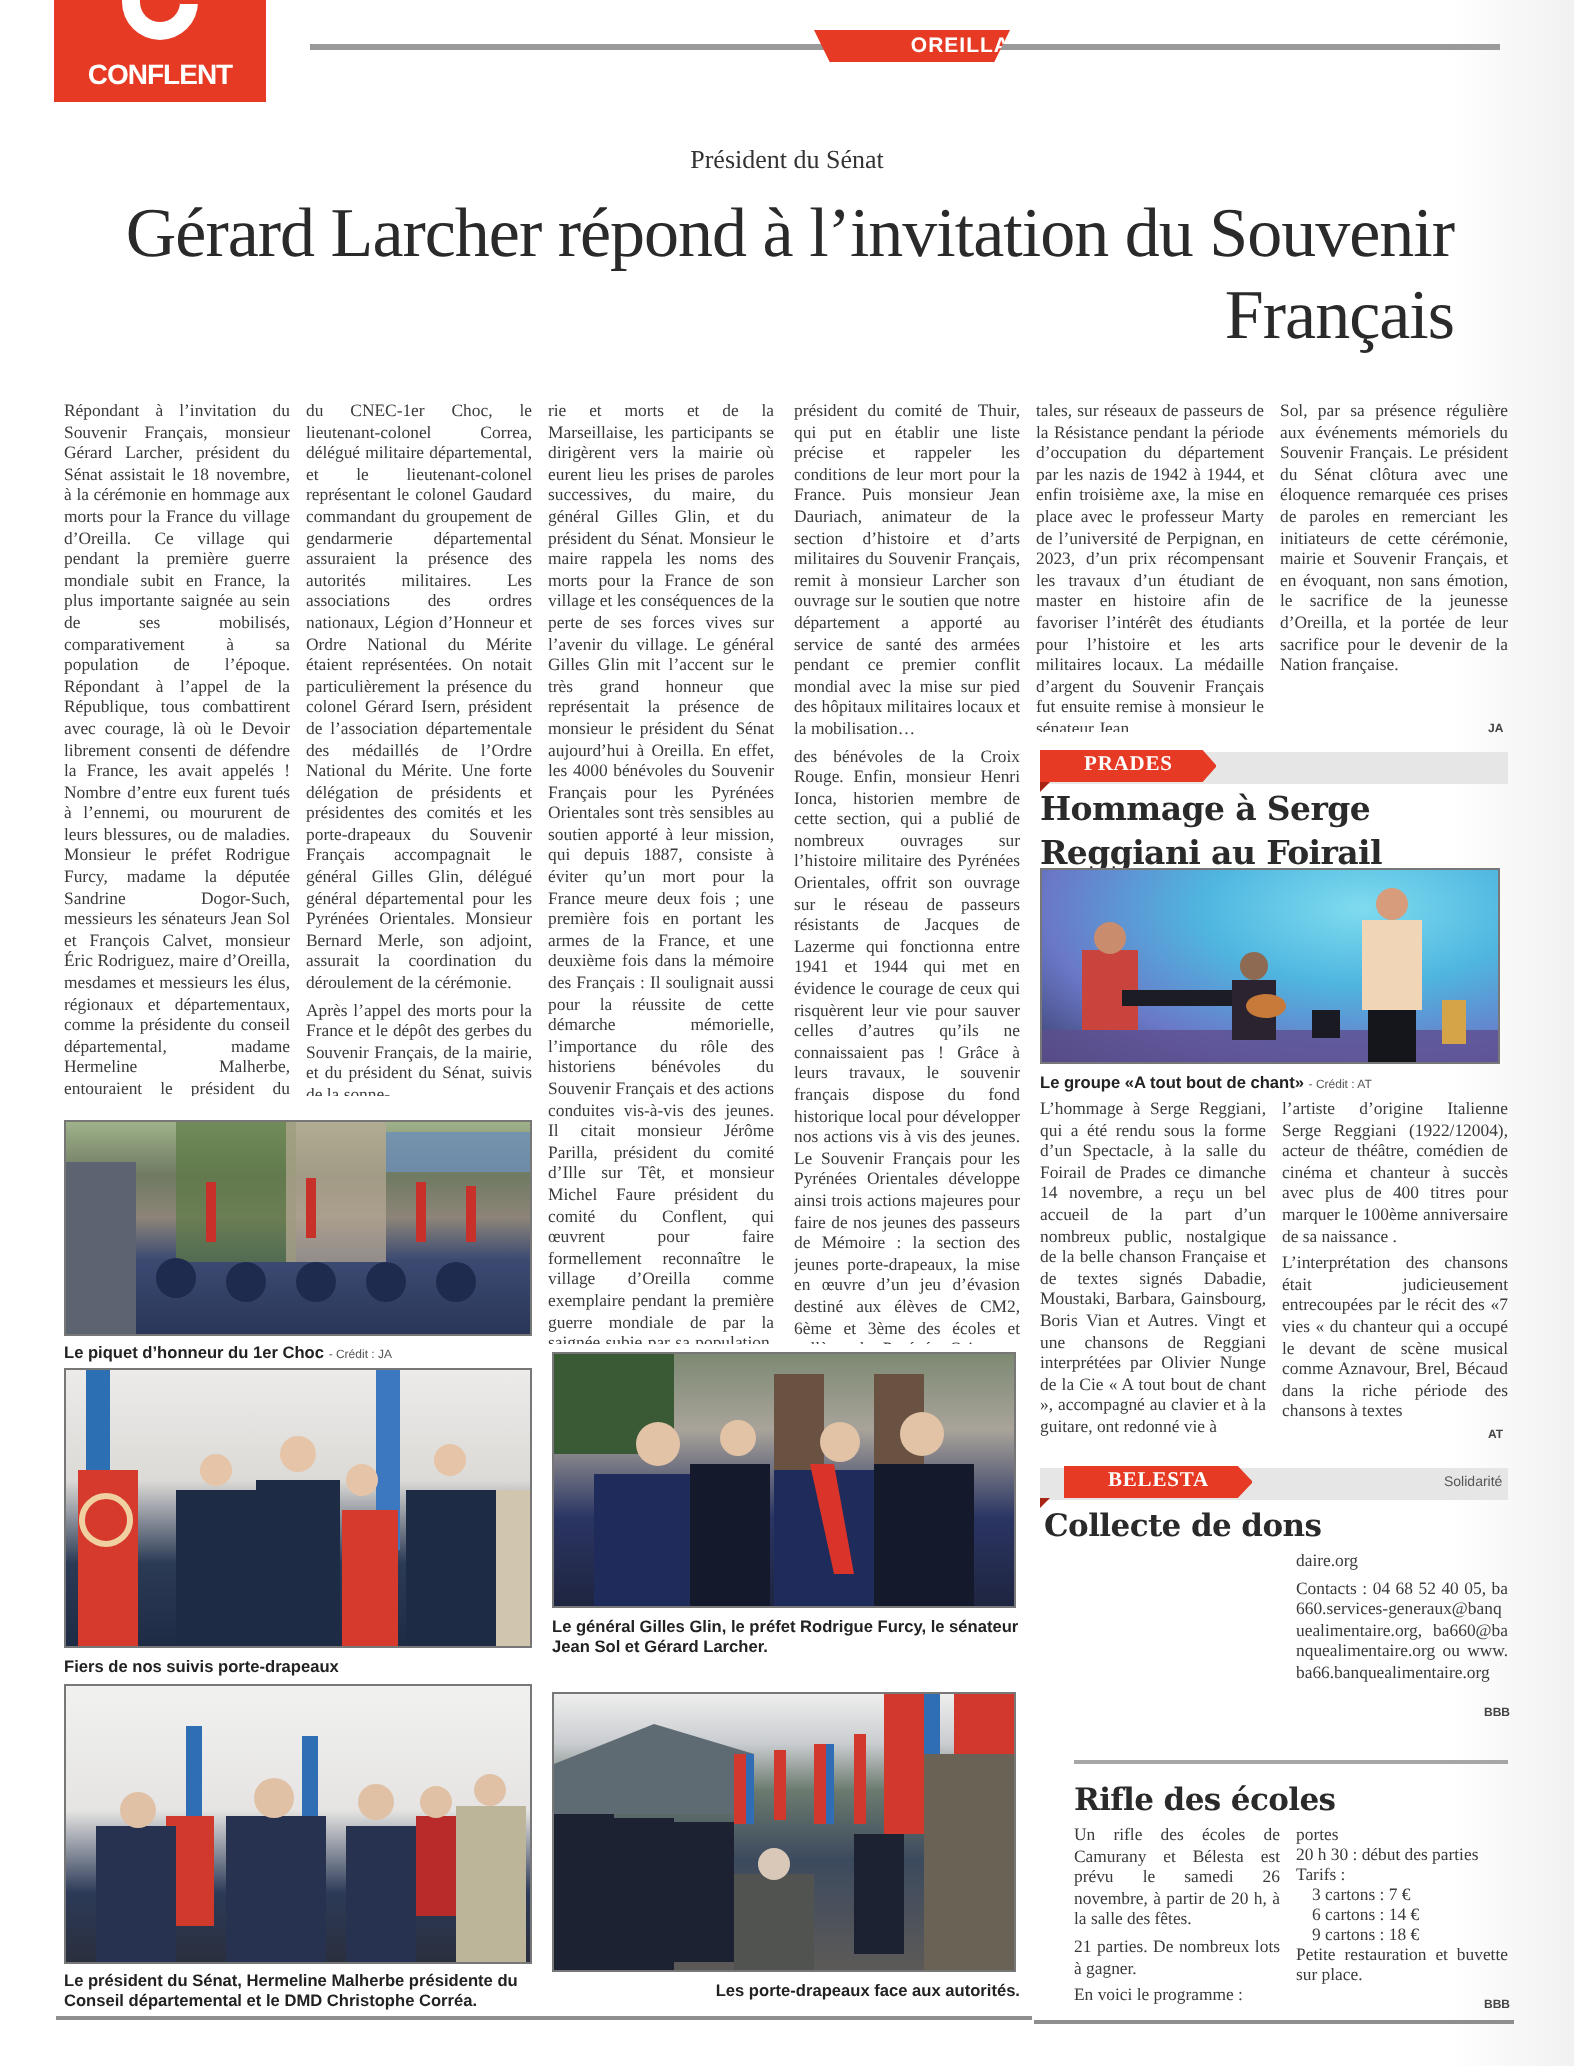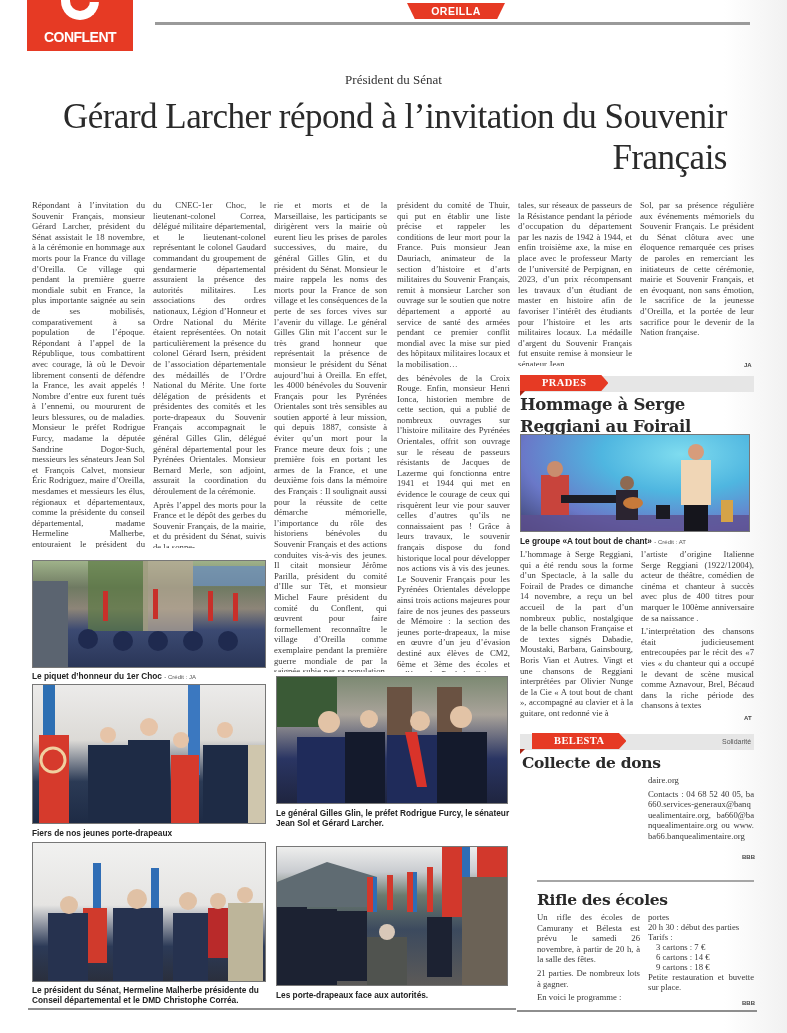--- a/index.html
+++ b/index.html
@@ -9,23 +9,23 @@
           background: linear-gradient(90deg, #ffffff 0%, #ffffff 92%, #f1f1f1 100%); }
 
   
   .logo { position: absolute; left: 27px; top: 0; width: 106px; height: 51px; background: #e63a24; }
   .logo .g-arc { position: absolute; left: 34px; top: -8px; width: 38px; height: 28px;
                  border: 9px solid #fff; border-top: none; border-radius: 0 0 22px 22px; }
   .logo .g-arc::after { content: ""; position: absolute; right: -9px; top: 0; width: 9px; height: 10px; background:#e63a24; }
   .logo .brand { position: absolute; left: 0; right: 0; bottom: 6px; text-align: center; color: #fff;
                  font-family: "Liberation Sans", sans-serif; font-weight: bold; font-size: 14px; letter-spacing: -0.5px; }
   .top-rule { position: absolute; left: 155px; top: 22px; width: 595px; height: 3px; background: #9a9a9a; }
-  .section-tab { position: absolute; left: 407px; top: 3px; width: 98px; height: 16px; background: #e63a24;
+  .section-tab { position: absolute; left: 407px; top: 15px; width: 98px; height: 16px; background: #e63a24;
                  color: #fff; font-family: "Liberation Sans", sans-serif; font-weight: bold; font-size: 10.5px;
-                 text-align: center; line-height: 16px; clip-path: polygon(0 0, 100% 0, 92% 100%, 8% 100%); letter-spacing: 0.5px; }
+                 text-align: right; line-height: 16px; clip-path: polygon(0 0, 100% 0, 92% 100%, 8% 100%); letter-spacing: 0.5px; }
 
   .kicker { position: absolute; left: 0; width: 787px; top: 72px; text-align: center; font-size: 13px; color: #333; }
   .headline { position: absolute; left: 60px; width: 667px; top: 96px; text-align: right; font-size: 35px;
               line-height: 41px; color: #2a2a2a; font-weight: normal; letter-spacing: -0.5px; }
 
   
   .col { position: absolute; font-size: 8.7px; line-height: 10.6px; text-align: justify; color: #3a3a3a; hyphens: auto; }
   .col p { margin-bottom: 3px; }
   .col p + p { text-indent: 0; }
 
@@ -124,21 +124,21 @@
         </g>
       <g fill="#e6c4a8">
           <circle cx="75" cy="50" r="8"></circle>
           <circle cx="116" cy="42" r="9"></circle>
           <circle cx="148" cy="55" r="8"></circle>
           <circle cx="192" cy="45" r="8"></circle>
         </g>
       <rect x="215" y="60" width="19" height="80" fill="#cfc6ad"></rect>
     </svg>
   </div>
-  <div class="caption" style="left:32px; top:828px; width:234px;">Fiers de nos jeunes porte-drapeaux</div>
+  <div class="caption" style="left:32px; top:828px; width:234px;">Fiers de nos suivis porte-drapeaux</div>
 
   <div class="photo" style="left:32px; top:842px; width:234px; height:140px; background: linear-gradient(180deg,#f1f1f0 0%,#e5e4e2 45%,#2c3a57 75%,#2a2f3d 100%);">
     <svg width="234" height="140">
       <rect x="60" y="20" width="8" height="90" fill="#2f6db5"></rect>
       <rect x="50" y="65" width="24" height="55" fill="#d03a2c"></rect>
       <rect x="118" y="25" width="8" height="70" fill="#2f6db5"></rect>
       <g fill="#26324f">
           <rect x="15" y="70" width="40" height="70"></rect>
           <rect x="80" y="65" width="50" height="75"></rect>
           <rect x="140" y="70" width="35" height="70"></rect>
@@ -201,21 +201,21 @@
       <g fill="#1c2232">
           <rect x="0" y="60" width="30" height="80"></rect>
           <rect x="30" y="62" width="30" height="78"></rect>
           <rect x="60" y="64" width="30" height="70"></rect>
           <rect x="150" y="70" width="25" height="60"></rect>
         </g>
       <rect x="90" y="90" width="40" height="50" fill="#50534f"></rect>
       <circle cx="110" cy="85" r="8" fill="#d9c8b8"></circle>
     </svg>
   </div>
-  <div class="caption" style="left:276px; top:990px; width:234px;">Les porte-drapeaux face aux autorités.</div>
+  <div class="caption" style="left:276px; top:990px; width:234px;text-align:right;">Les porte-drapeaux face aux autorités.</div>
   <div class="rule" style="left:272px; top:1008px; width:244px;"></div>
 
   <div class="cat-bar" style="left:520px; top:376px; width:234px;"></div>
   <div class="cat-tag" style="left:520px; top:375px;">PRADES</div>
   <div class="cat-notch" style="left:520px; top:391px;"></div>
   <div class="sub-headline" style="left:520px; top:394px; width:240px;">Hommage à Serge Reggiani au Foirail</div>
 
   <div class="photo" style="left:520px; top:434px; width:230px; height:98px; background: radial-gradient(ellipse at 70% 20%, #7fdcef 0%, #4fb6e0 35%, #6a78c8 70%, #3a3f6a 100%);">
     <svg width="230" height="98">
       <rect x="0" y="80" width="230" height="18" fill="#5e4f8e" opacity="0.8"></rect>

